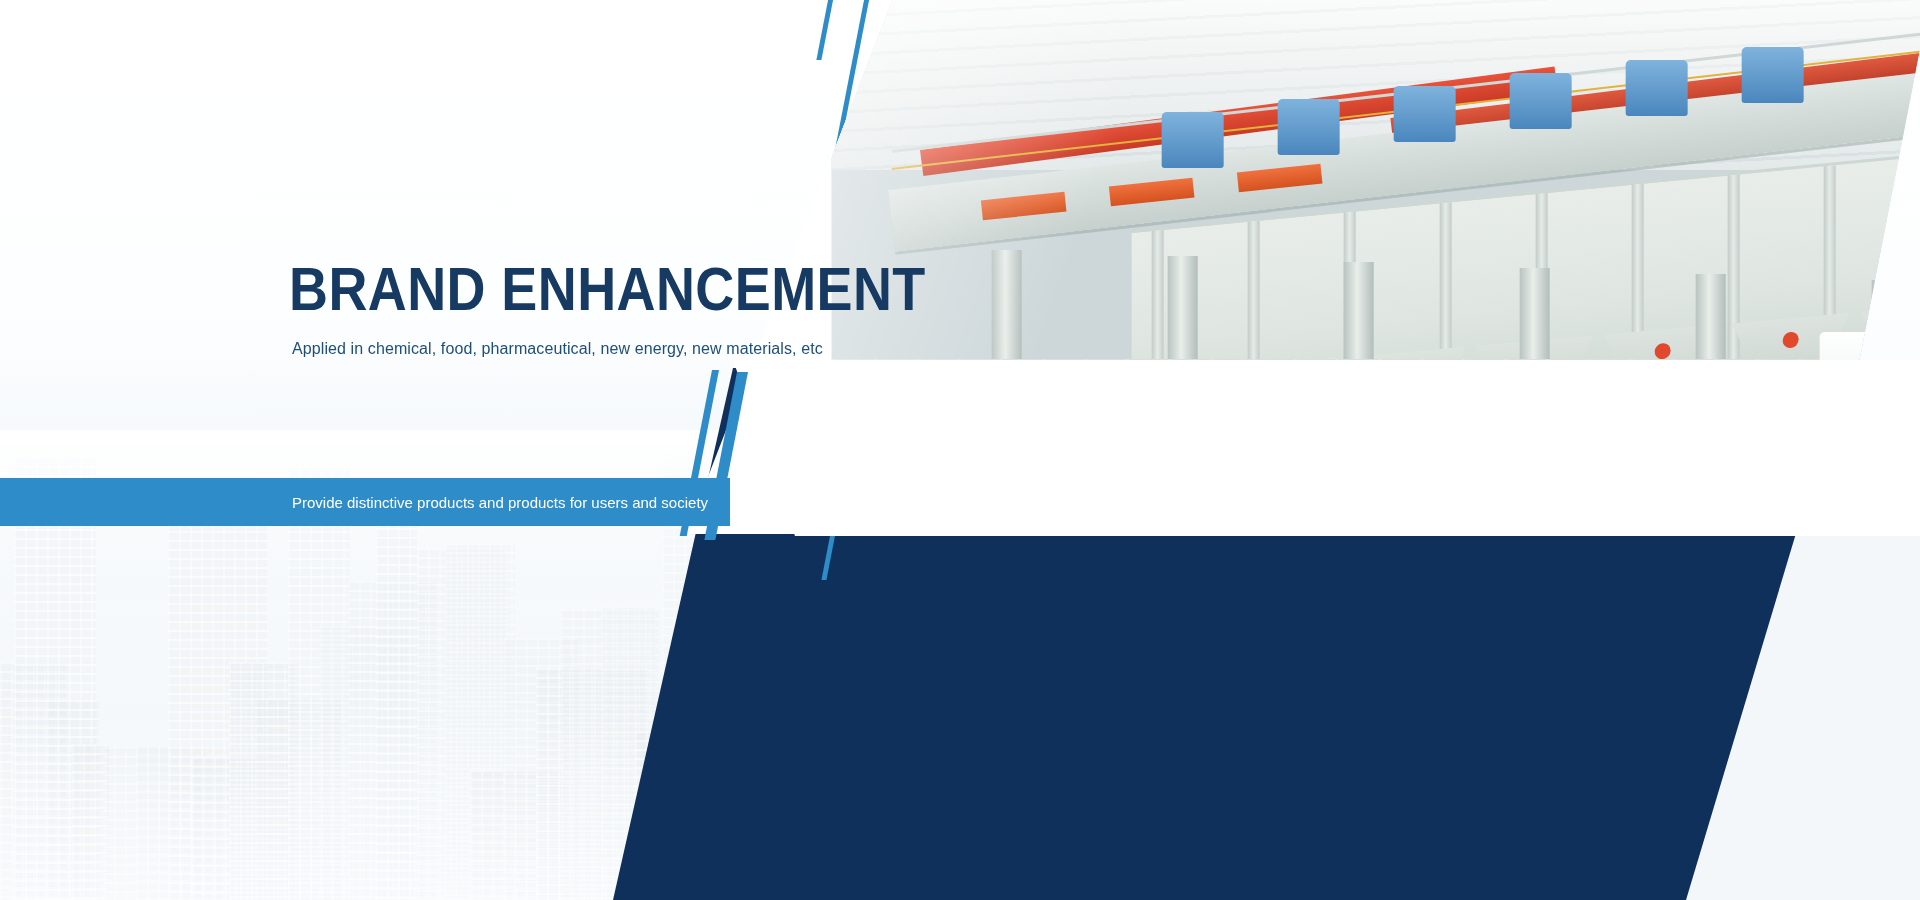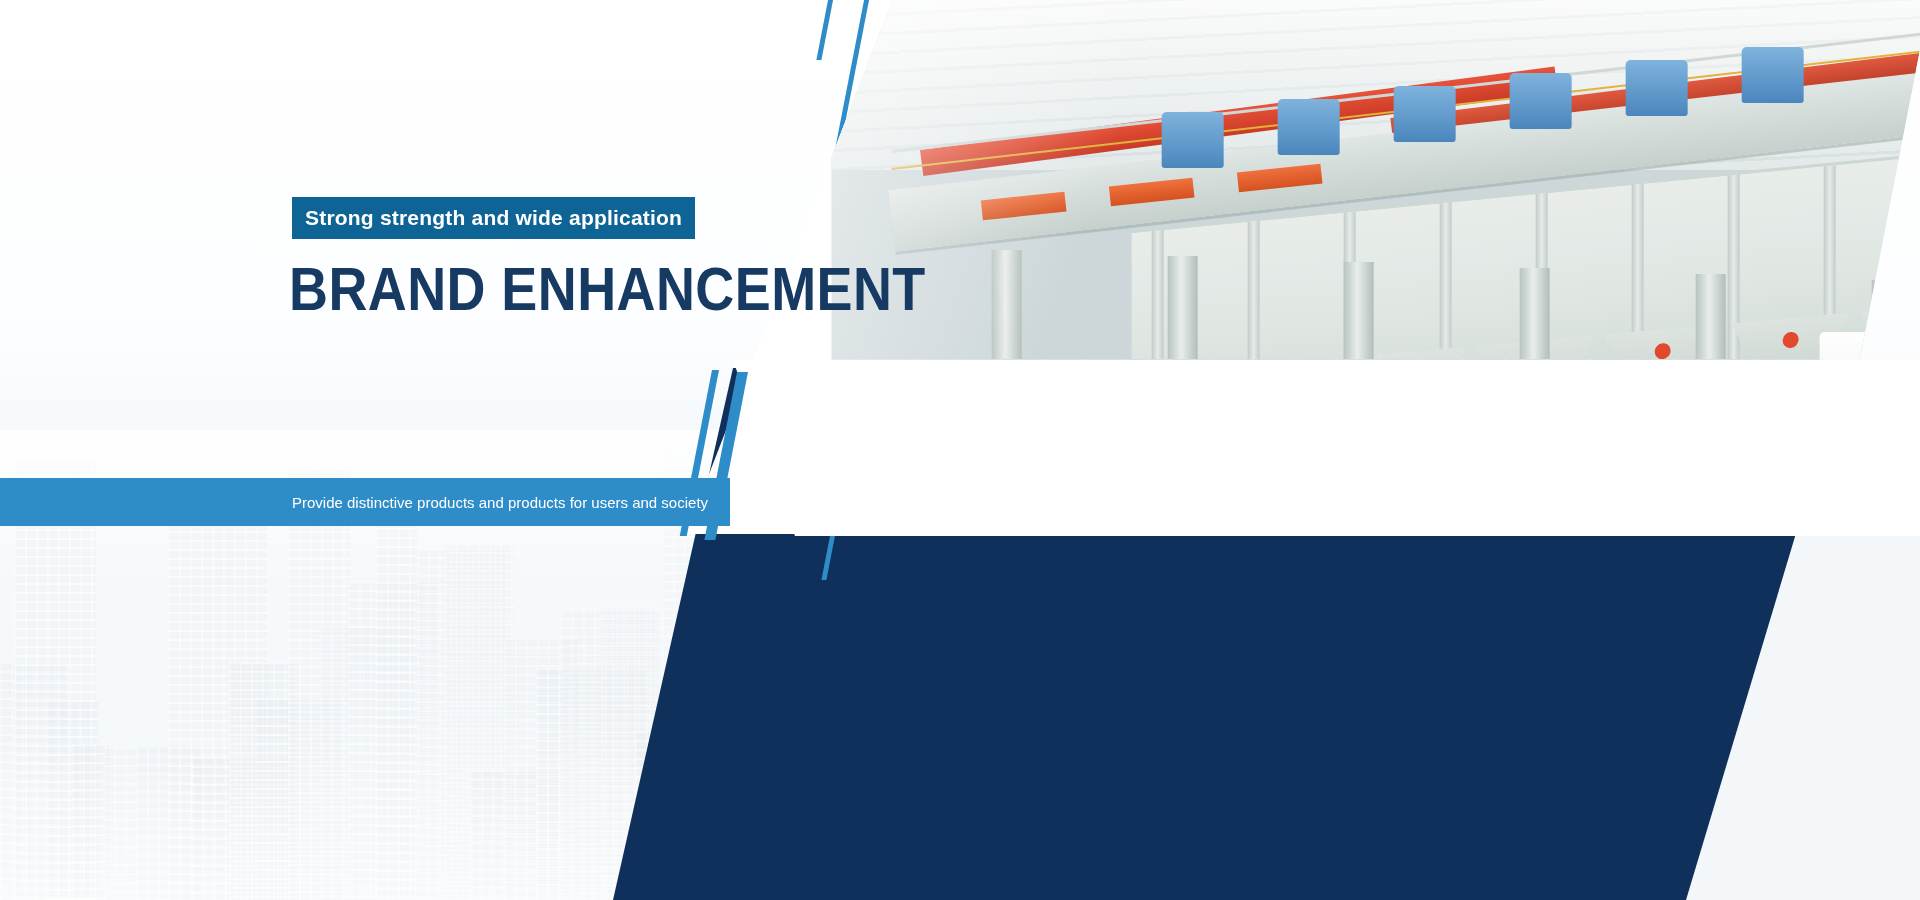--- a/index.html
+++ b/index.html
@@ -392,20 +392,20 @@
     </div>
   </div>
   <div class="navy-mask-photo"></div>
 
   <div id="stripes">
       <div class="accent-stripe" style="left: 712px; top: 370px; width: 7px; height: 166px; background: rgb(46, 140, 200); transform: skewX(-11deg);"></div>
       <div class="accent-stripe" style="left: 737px; top: 372px; width: 11px; height: 168px; background: rgb(46, 140, 200); transform: skewX(-11deg);"></div>
     </div>
 
   <div class="content">
-    <div class="badge">Strong strength and wide application</div>
     <div class="headline">BRAND ENHANCEMENT</div>
+    <div class="subline">Applied in chemical, food, pharmaceutical, new energy, new materials, etc</div>
     <div class="ribbon">
       <span>Provide distinctive products and products for users and society</span>
     </div>
   </div>
 
 </div>
 
 </body></html>

